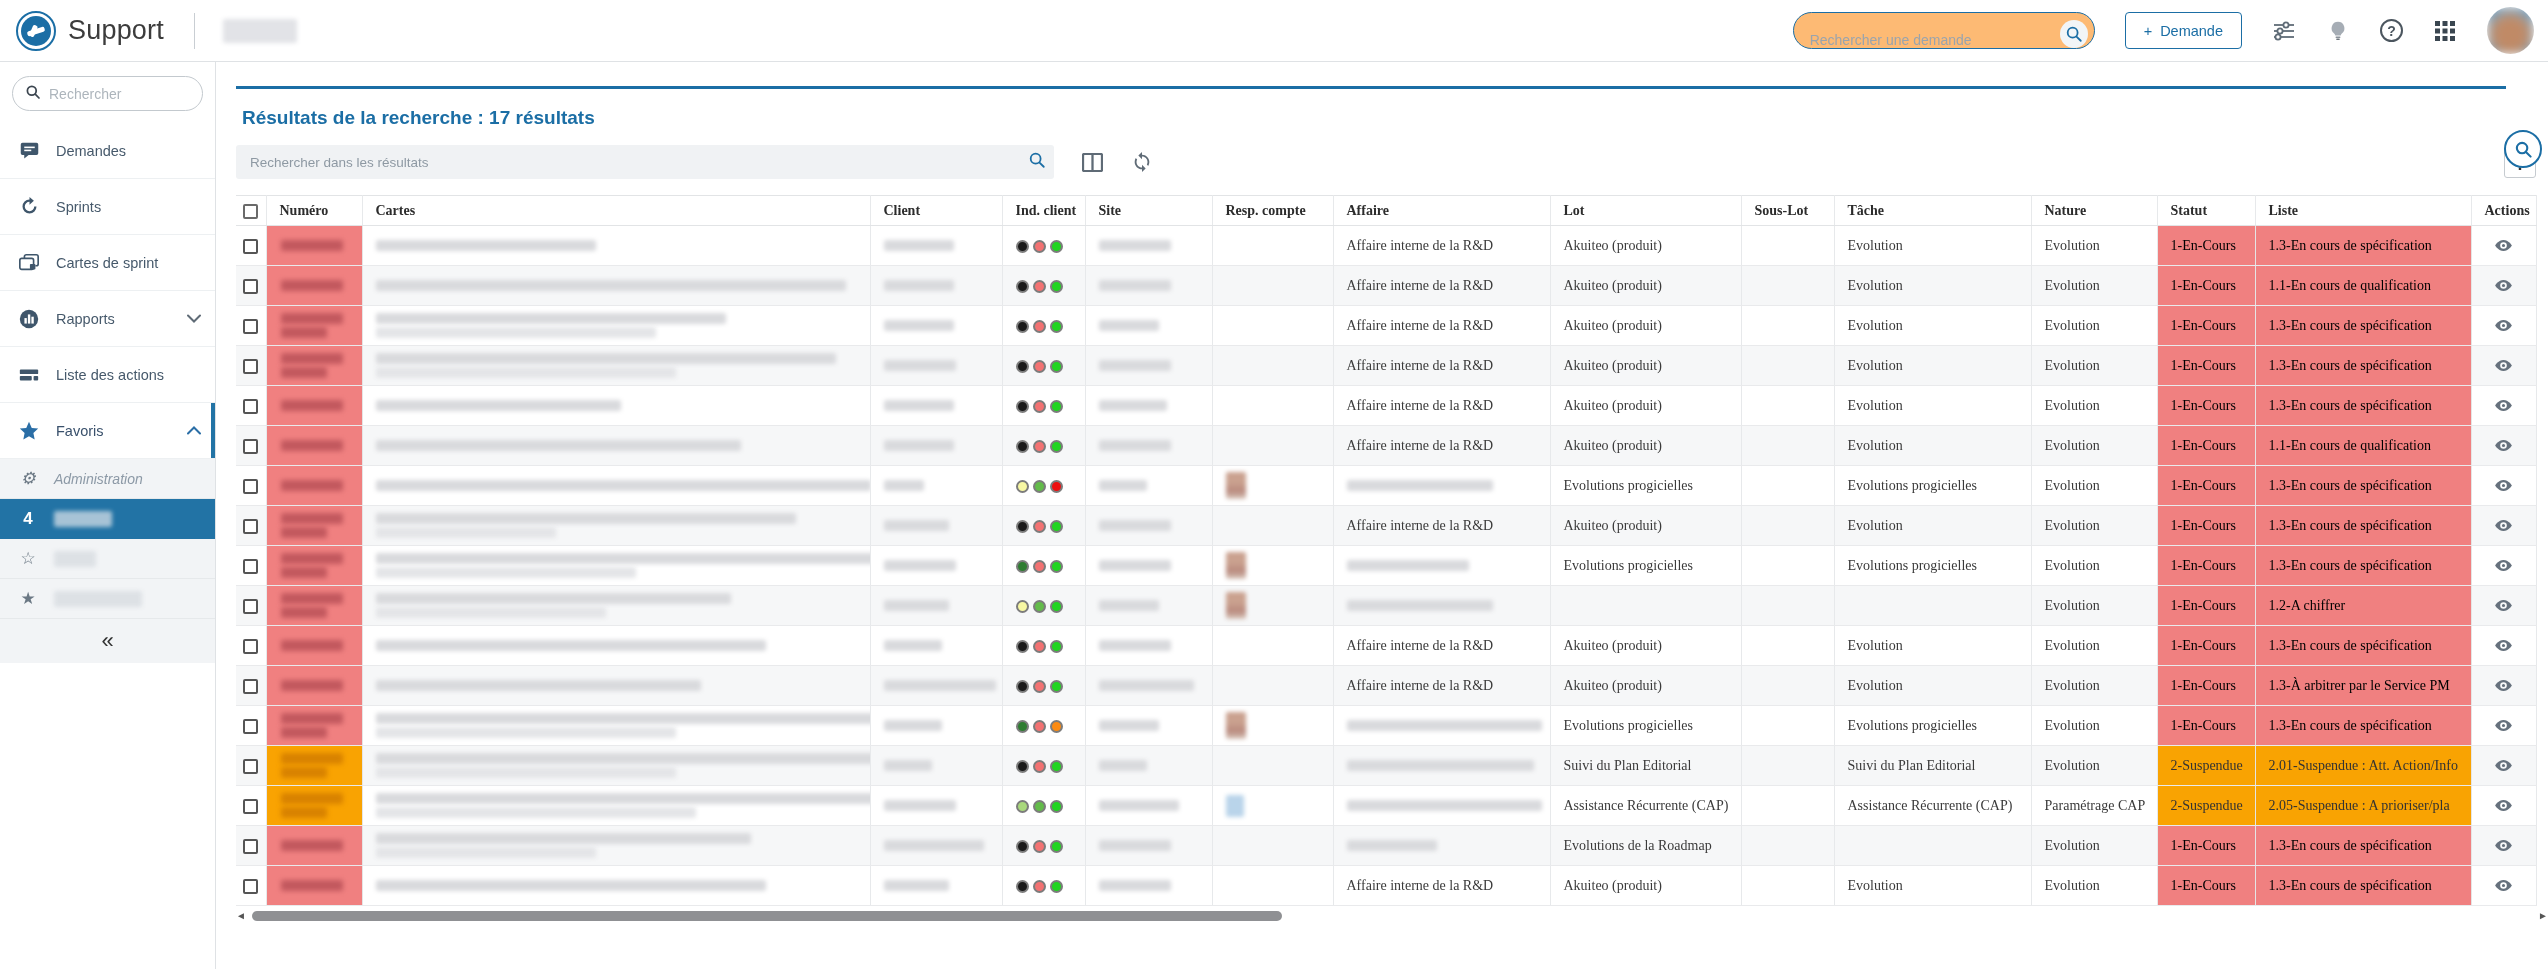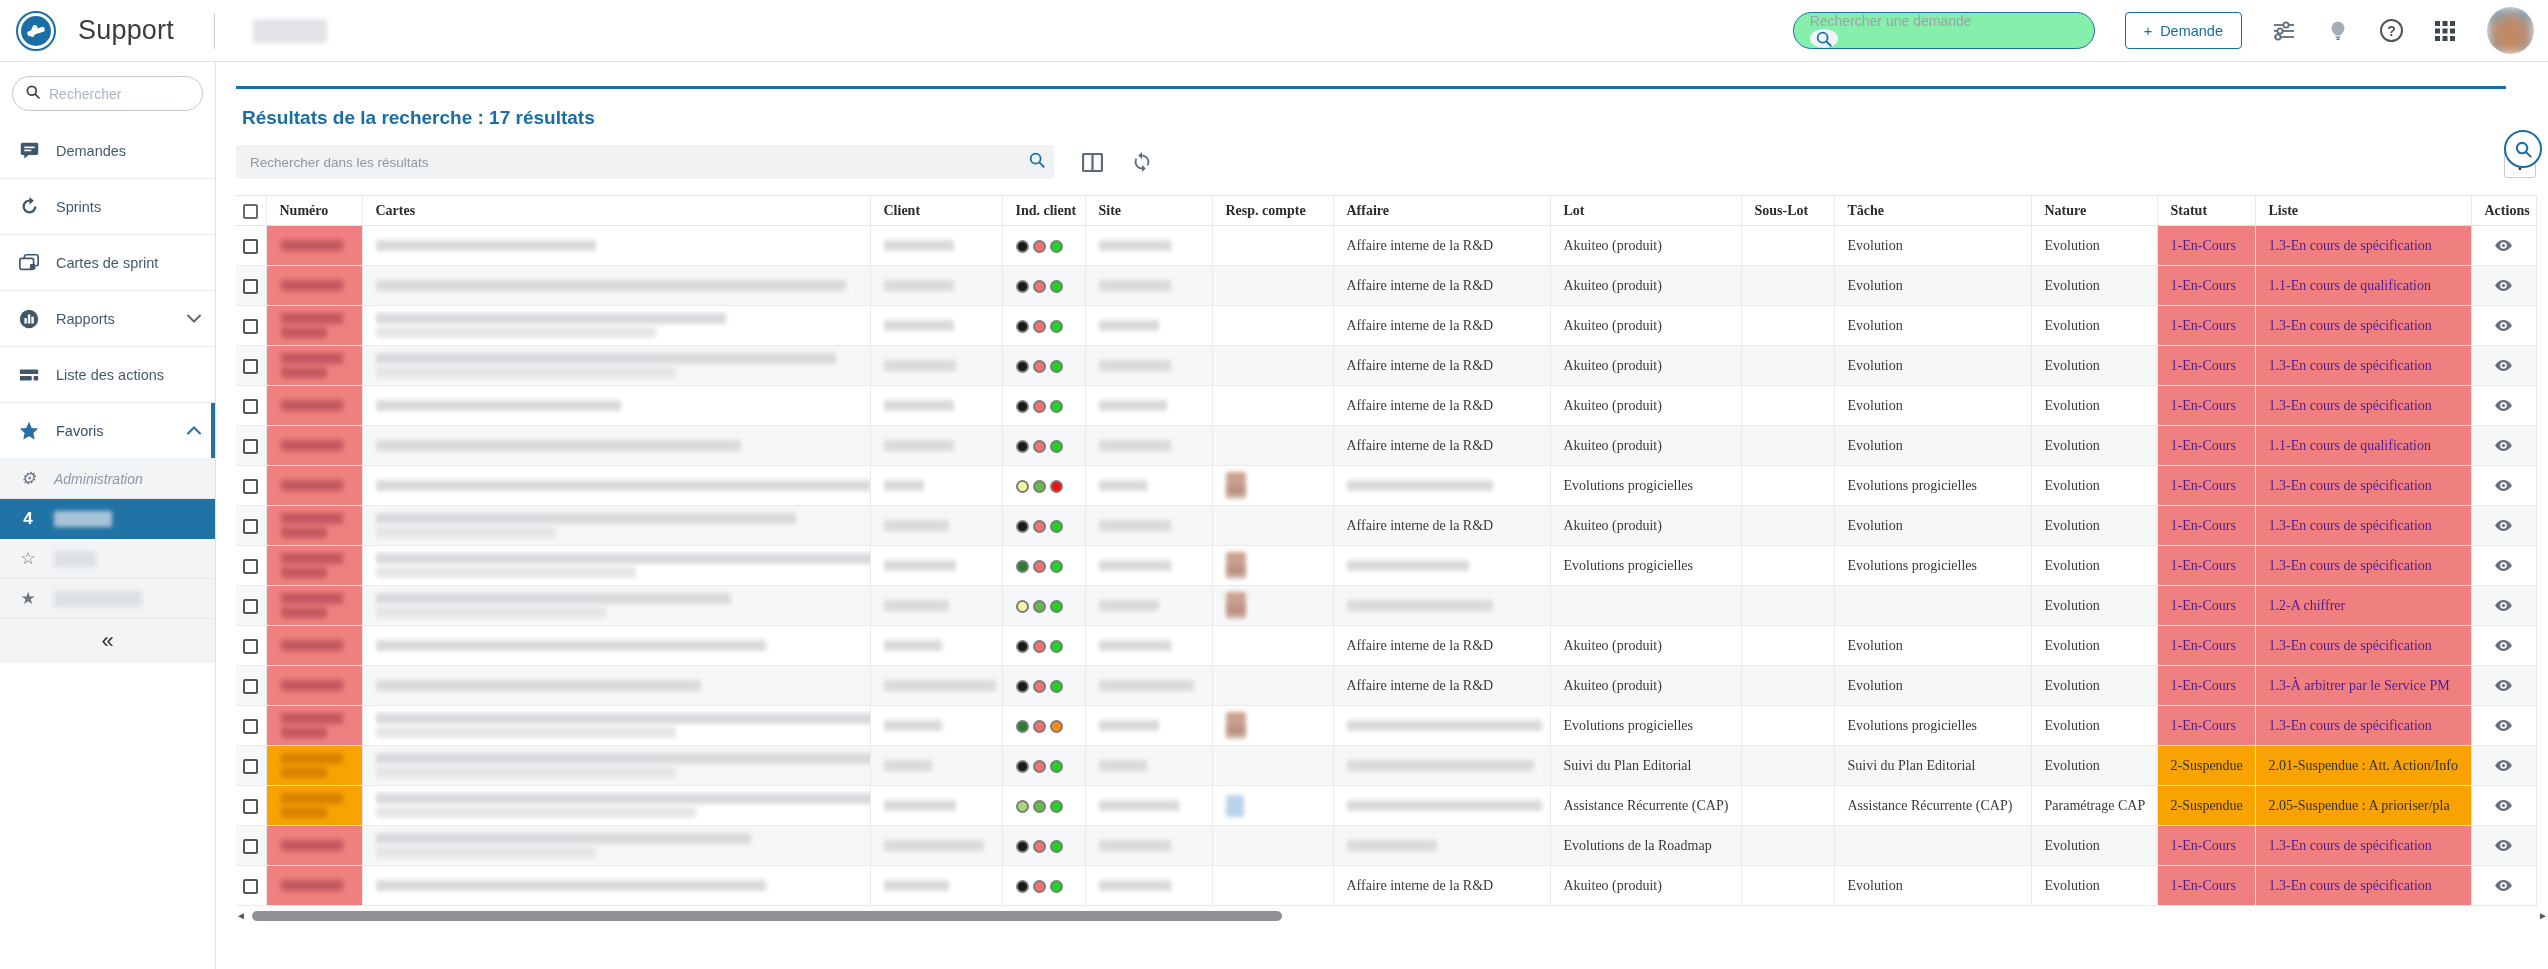--- a/index.html
+++ b/index.html
@@ -2,31 +2,31 @@
 <html><head>
 <meta charset="utf-8">
 <style>
   * { margin:0; padding:0; box-sizing:border-box; }
   html,body { width:2548px; height:969px; overflow:hidden; background:#fff;
     font-family:"Liberation Sans", sans-serif; }
   .app { width:2548px; height:969px; display:flex; flex-direction:column; background:#fff; }
 
   
   .topbar { height:62px; display:flex; align-items:center; border-bottom:1px solid #dfe2e5; background:#fff; flex:0 0 62px; padding:0 14px 0 16px; }
-  .brand { display:flex; align-items:center; gap:22px; }
+  .brand { display:flex; align-items:center; gap:12px; }
   .logo { width:40px; height:40px; border-radius:50%; border:2px solid #1b6ea5; display:flex; align-items:center; justify-content:center; }
   .logo-in { width:30px; height:30px; border-radius:50%; background:#1b6ea5; position:relative; overflow:hidden; }
   .logo-in:before { content:""; position:absolute; left:6px; top:13px; width:18px; height:5px; background:#fff; transform:rotate(-18deg); border-radius:2px; }
   .logo-in:after { content:""; position:absolute; left:10px; top:9px; width:5px; height:12px; background:#fff; transform:rotate(24deg); border-radius:2px; }
   .app-title { font-size:27px; color:#3c3c3c; letter-spacing:.2px; }
   .v-divider { width:1px; height:36px; background:#c9ced3; margin:0 16px 0 18px; }
   .blur-chip { width:74px; height:24px; background:#e2e3e7; border-radius:2px; filter:blur(2px); }
 
   .topbar-right { margin-left:auto; display:flex; align-items:center; gap:30px; }
-  .global-search { width:302px; height:37px; border:1px solid #1b6ea5; border-radius:19px; display:flex; align-items:flex-start; padding:0 6px 0 16px; background:#86efac;flex-direction:column; }
+  .global-search { width:302px; height:37px; border:1px solid #1b6ea5; border-radius:19px; display:flex; align-items:flex-end; padding:0 6px 0 16px; background:#fdba74; }
   .global-search input { border:none; outline:none; flex:1; font-size:14px; color:#444; font-family:inherit; background:transparent; }
   .global-search input::placeholder { color:#9aa4ad; }
   .round-ico { width:28px; height:28px; border-radius:50%; display:flex; align-items:center; justify-content:center; color:#1b6ea5; background:#f2f5f7; }
   .btn-demande { height:37px; border:1px solid #1b6ea5; border-radius:4px; background:#fff; color:#1b6ea5; font-size:14.5px; padding:0 18px; display:flex; align-items:center; gap:8px; cursor:pointer; font-family:inherit; }
   .tb-icon { width:24px; height:24px; color:#5f6b76; display:flex; align-items:center; justify-content:center; }
   .help-circle { width:23px; height:23px; border:2px solid #4c565f; border-radius:50%; color:#4c565f; font-size:14px; font-weight:bold; display:flex; align-items:center; justify-content:center; }
   .avatar { width:47px; height:47px; border-radius:50%; overflow:hidden; }
   .avatar-in { width:100%; height:100%; filter:blur(5px);
     background: radial-gradient(circle at 50% 58%, #c08a66 0 40%, #ad9a8d 55%, #6fa3c9 78%); }
 
@@ -70,21 +70,21 @@
   .kebab-btn { margin-left:auto; margin-right:4px; width:32px; height:32px; border:1px solid #c6cbd0; border-radius:3px; background:#fff; color:#333; font-size:17px; font-weight:bold; display:flex; align-items:center; justify-content:center; cursor:pointer; }
 
   
   .table-wrap { margin-top:16px; }
   table { border-collapse:collapse; table-layout:fixed; width:2300px; font-size:14px; color:#3a3a3a;font-family:Liberation Serif, serif; }
   thead th { height:30px; border-top:1px solid #e2e4e6; border-bottom:1px solid #e2e4e6; border-right:1px solid #e7e9eb; font-size:14px; font-weight:bold; color:#2c2c2c; text-align:left; padding:0 0 0 13px; background:#fff; white-space:nowrap; overflow:hidden; }
   thead th.sel, tbody td.sel { padding:0; text-align:center; }
   tbody td { height:40px; border-bottom:1px solid #e9eaec; border-right:1px solid #e7e9eb; padding:0 0 0 13px; white-space:nowrap; overflow:hidden; background:#fff; }
   tbody tr.alt td { background:#f6f7f8; }
   td.toned, tbody tr.alt td.toned { border-right-color:rgba(0,0,0,.10); }
-  td.tone-red, tbody tr.alt td.tone-red { background:#f08080; color:#4c1d95; }
+  td.tone-red, tbody tr.alt td.tone-red { background:#f08080; color:#000000; }
   td.tone-orange, tbody tr.alt td.tone-orange { background:#f9a302; color:#333; }
   .cb { display:inline-block; width:15px; height:15px; border:2px solid #555; border-radius:2px; background:#fff; vertical-align:middle; cursor:pointer; }
   td.numero-cell { padding:0 0 0 14px; }
   .num-bar { height:11px; border-radius:2px; filter:blur(2.5px); background:#c2585e; margin:3px 0; }
   td.tone-orange .num-bar { background:#d88200; }
   .blur-bar { height:11px; border-radius:2px; background:#d7d8db; filter:blur(2px); margin:3px 0; }
   .blur-bar.soft { background:#e4e5e8; }
   .blur-bar.gray { background:#d9dadd; }
   .dot { display:inline-block; width:13px; height:13px; border-radius:50%; border:2px solid #7c7c7c; margin-right:4px; vertical-align:middle; }
   .resp-avatar { width:20px; height:27px; border-radius:2px; filter:blur(2px); }

